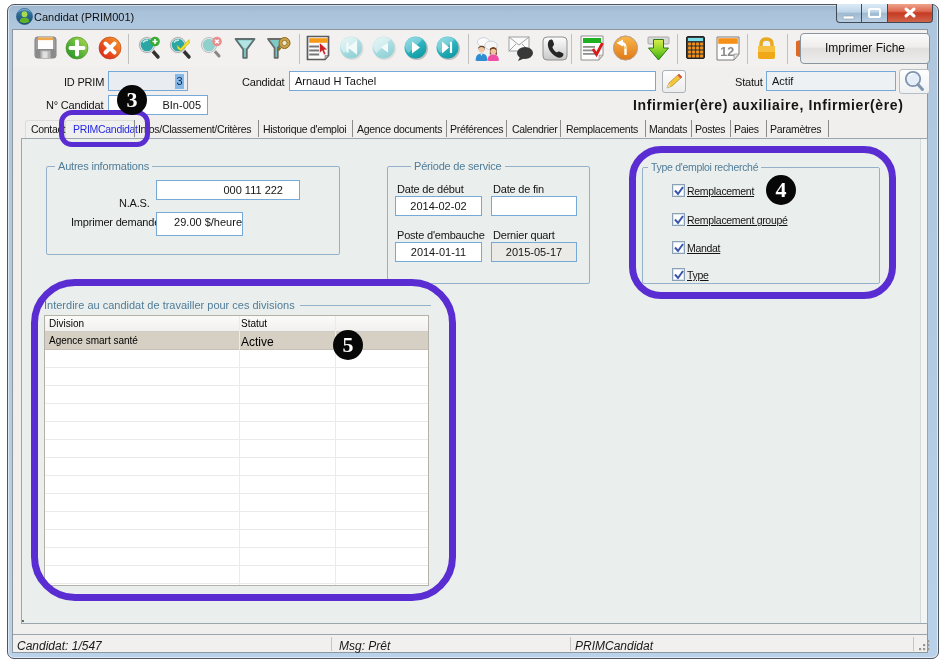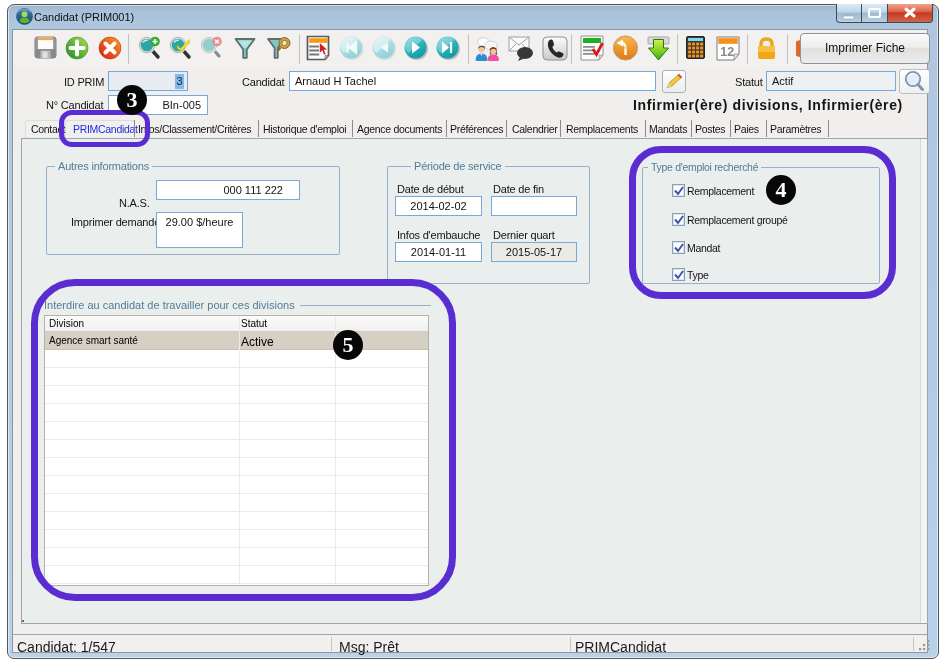--- a/index.html
+++ b/index.html
@@ -31,27 +31,27 @@
 .tab.active { color:#2629e0; }
 .tabsep { position:absolute; top:120px; width:1px; height:17px; background:#8b8b8b; }
 
 #panel { left:21px; top:138px; width:907px; height:486px; background:#eaeeec; border:1px solid #9aa5ad; border-top:1px solid #9aa5ad; }
 
 .grp { position:absolute; border:1px solid #95b1ca; border-radius:2px; }
 .grplbl { position:absolute; font-size:11px; letter-spacing:-0.2px; color:#507d99; background:#eaeeec; padding:0 3px; white-space:nowrap; }
 
 #status { left:13px; top:634px; width:914px; height:18px; background:#f2f0ee; border-top:1px solid #9aa5ad; }
 .ssep { position:absolute; top:637px; width:1px; height:14px; background:#c9c4bf; }
-.stxt { position:absolute; top:639px; font-size:14px; color:#1a1a1a; }
+.stxt { position:absolute; top:639px; font-size:12px; color:#1a1a1a;font-style:italic; }
 
 .ann { position:absolute; border:7px solid #5a2dd2; border-radius:28px; }
 .badge { position:absolute; width:30px; height:30px; border-radius:50%; background:#070707; color:#fff; font-size:22px; font-weight:bold; font-family:"Liberation Serif",serif; text-align:center; line-height:29px; }
 
 .cb { position:absolute; width:13px; height:13px; background:#fff; border:1px solid #8ca0b5; box-shadow: inset 0 0 0 1px #d8e4ee; }
-.cbl { font-size:10.5px !important; letter-spacing:-0.3px !important; }
+.cbl { font-size:10.5px !important; letter-spacing:-0.3px !important;text-decoration:underline; }
 
 #dtable { left:44px; top:315px; width:385px; height:271px; background:#fff; border:1px solid #b4b0aa; }
 .trow { position:absolute; left:0; width:384px; height:18px; border-bottom:1px solid #eceae7; }
 .tcol { position:absolute; top:0; width:1px; height:268px; background:#ecebe9; }
 </style>
 </head>
 <body>
 <div class="abs" id="win"></div>
 <div class="abs" id="title">Candidat (PRIM001)</div>
 <svg class="abs" id="appicon" viewBox="0 0 17 17">
@@ -332,21 +332,21 @@
 <div class="inp" style="left:766px;top:71px;width:130px;height:20px;padding:3px 0 0 5px;background:#eef1f4">Actif</div>
 <div class="abs" style="left:899px;top:69px;width:31px;height:25px;border:1px solid #b6bec6;border-radius:3px;background:linear-gradient(#ffffff,#eef0f2)"></div>
 <svg class="abs" style="left:901px;top:70px;width:27px;height:23px" viewBox="0 0 27 23">
   <circle cx="12" cy="9" r="7.2" fill="#e4edf8" stroke="#8095b0" stroke-width="1.8"></circle>
   <path d="M6.5 6.5 A7 7 0 0 1 14 3.2 Z" fill="#fff" opacity="0.9"></path>
   <path d="M17 14.5 L21.5 19.5" stroke="#8095b0" stroke-width="3" stroke-linecap="round"></path>
 </svg>
 
 <div class="lbl" style="left:46px;top:99px">N° Candidat</div>
 <div class="inp" style="left:108px;top:95px;width:100px;height:20px;padding:3px 6px 0 0;text-align:right">BIn-005</div>
-<div class="lbl" style="left:633px;top:97px;font-size:14px;font-weight:bold;letter-spacing:0.62px">Infirmier(ère) divisions, Infirmier(ère)</div>
+<div class="lbl" style="left:633px;top:97px;font-size:14px;font-weight:bold;letter-spacing:0.62px">Infirmier(ère) auxiliaire, Infirmier(ère)</div>
 
 <div id="tabstrip">
 <div class="tabbox" style="left:25px;width:40px"></div>
 <div class="tabbox" style="left:65px;width:70px"></div>
 <div class="tab" style="left:31px">Contact</div>
 <div class="tab active" style="left:73px">PRIMCandidat</div>
 <div class="tab" style="left:138px">Infos/Classement/Critères</div>
 <div class="tab" style="left:263px">Historique d'emploi</div>
 <div class="tab" style="left:357px">Agence documents</div>
 <div class="tab" style="left:450px">Préférences</div>
@@ -371,29 +371,29 @@
 <div class="abs" id="panel"></div>
 <div class="abs" style="left:920px;top:139px;width:7px;height:484px;background:#f3f5f5;border-left:1px solid #d5dadc"></div>
 
 <div id="groups">
 
 <div class="grp" style="left:46px;top:166px;width:294px;height:89px"></div>
 <div class="grplbl" style="left:55px;top:160px">Autres informations</div>
 <div class="lbl" style="left:119px;top:197px">N.A.S.</div>
 <div class="inp" style="left:156px;top:180px;width:144px;height:20px;padding:3px 16px 0 0;text-align:right">000 111 222</div>
 <div class="lbl" style="left:71px;top:216px">Imprimer demandé</div>
-<div class="inp" style="left:156px;top:212px;width:87px;height:36px;padding:3px 0 9px 0;text-align:center">29.00 $/heure</div>
+<div class="inp" style="left:156px;top:212px;width:87px;height:24px;padding:3px 0 9px 0;text-align:right">29.00 $/heure</div>
 
 <div class="grp" style="left:387px;top:166px;width:203px;height:118px"></div>
 <div class="grplbl" style="left:411px;top:160px">Période de service</div>
 <div class="lbl" style="left:397px;top:183px">Date de début</div>
 <div class="inp" style="left:395px;top:196px;width:87px;height:20px;padding:3px 0 0 0;text-align:center">2014-02-02</div>
 <div class="lbl" style="left:493px;top:183px">Date de fin</div>
 <div class="inp" style="left:491px;top:196px;width:86px;height:20px"></div>
-<div class="lbl" style="left:397px;top:229px">Infos d'embauche</div>
+<div class="lbl" style="left:397px;top:229px">Poste d'embauche</div>
 <div class="inp" style="left:395px;top:242px;width:87px;height:20px;padding:3px 0 0 0;text-align:center">2014-01-11</div>
 <div class="lbl" style="left:493px;top:229px">Dernier quart</div>
 <div class="inp" style="left:491px;top:242px;width:86px;height:20px;padding:3px 0 0 0;text-align:center;background:#eceae7">2015-05-17</div>
 
 <div class="grp" style="left:642px;top:167px;width:238px;height:117px"></div>
 <div class="grplbl" style="left:648px;top:161px;font-size:10.5px;letter-spacing:-0.3px">Type d'emploi recherché</div>
 <div class="cb" style="left:672px;top:184px"></div>
 <div class="lbl cbl" style="left:687px;top:185px">Remplacement</div>
 <div class="cb" style="left:672px;top:213px"></div>
 <div class="lbl cbl" style="left:687px;top:214px">Remplacement groupé</div>

